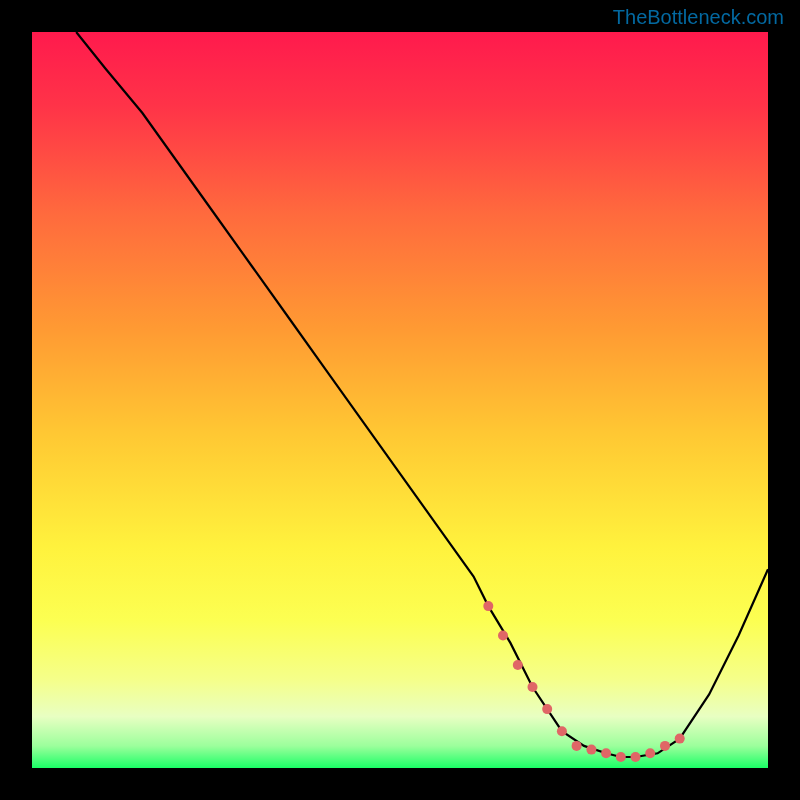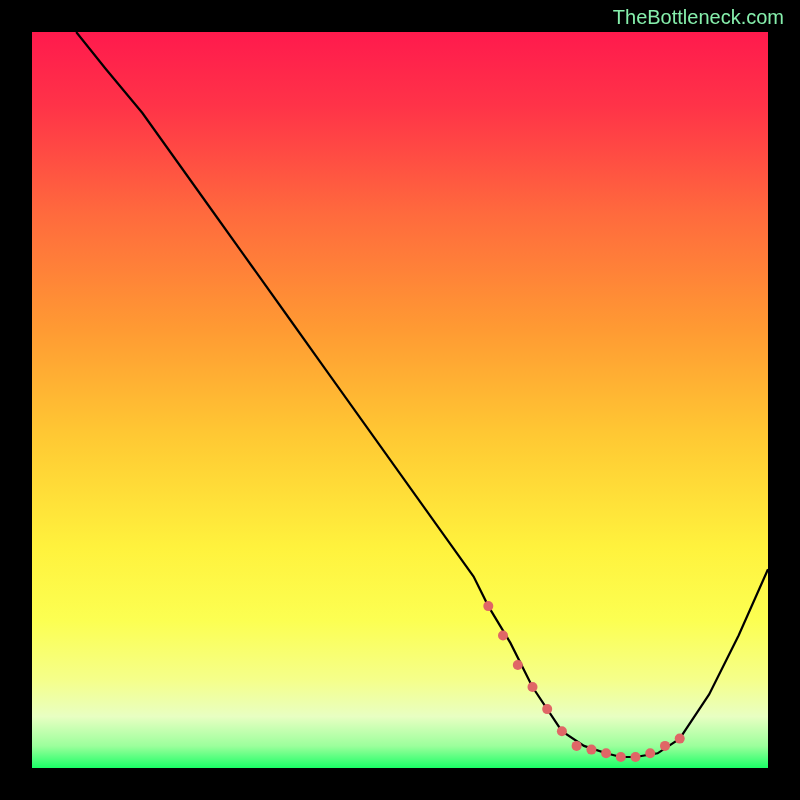--- a/index.html
+++ b/index.html
@@ -1,17 +1,17 @@
 <!DOCTYPE html>
 <html><head>
   <meta charset="utf-8">
   <style>
     * { margin: 0; padding: 0; box-sizing: border-box; }
     body { width: 800px; height: 800px; background: #000; position: relative; font-family: Arial, sans-serif; }
-    .watermark { position: absolute; top: 6px; right: 16px; color: #86efac; font-size: 20px; font-weight: 500; z-index: 10; margin-left: 32px; }
+    .watermark { position: absolute; top: 6px; right: 16px; color: #0369a1; font-size: 20px; font-weight: 500; z-index: 10; margin-left: 32px; }
     .chart-frame { position: absolute; top: 32px; left: 32px; width: 736px; height: 736px; background: #000; }
     .plot-area { position: absolute; top: 0; left: 0; width: 736px; height: 736px; }
     .gradient-bg { width: 100%; height: 100%; }
     svg.curve-layer { position: absolute; top: 0; left: 0; width: 736px; height: 736px; pointer-events: none; }
   </style>
 </head>
 <body>
 
 <div class="watermark">TheBottleneck.com</div>
 

